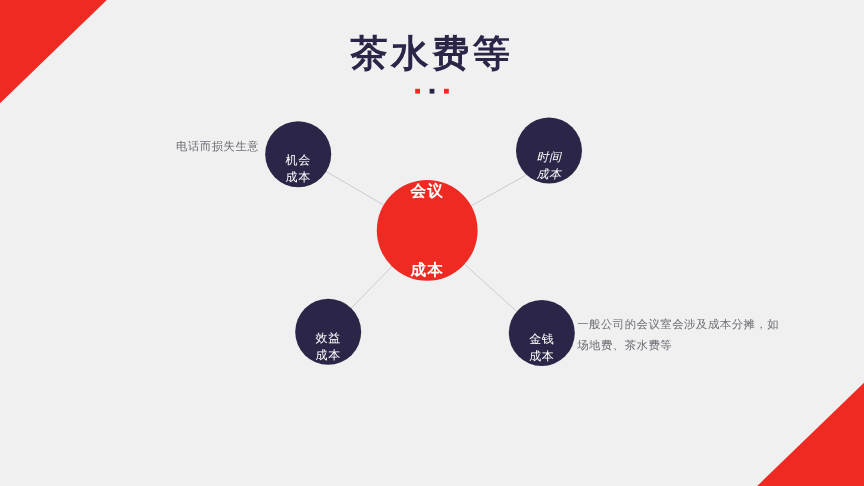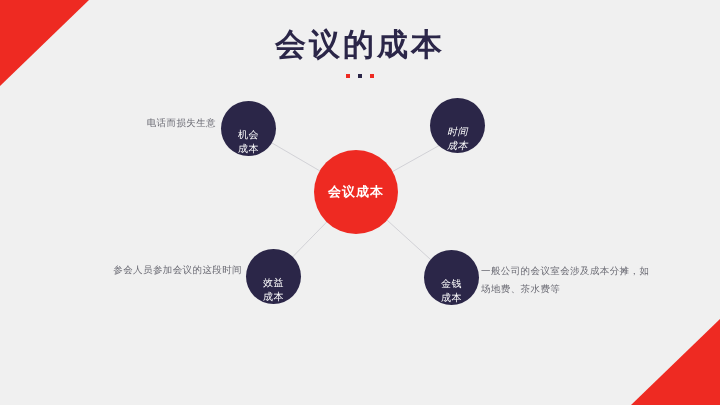--- a/index.html
+++ b/index.html
@@ -87,23 +87,23 @@
   .hub {
     position: absolute;
     left: 314px;
     top: 150px;
     width: 84px;
     height: 84px;
     border-radius: 50%;
     background: #ee2a22;
     color: #ffffff;
     display: flex;
-    flex-direction: row;
+    flex-direction: column;
     align-items: center;
-    justify-content: center;
+    justify-content: space-between;
     font-size: 13px;
     font-weight: bold;
     line-height: 1.35;
     letter-spacing: 1px;
   }
 
   .node {
     position: absolute;
     width: 55px;
     height: 55px;
@@ -139,21 +139,21 @@
   .desc-money       { left: 481px; top: 262px; width: 190px; }
 </style>
 </head>
 <body>
 
 <div id="slide">
 
   <div class="corner-tri corner-tl"></div>
   <div class="corner-tri corner-br"></div>
 
-  <div class="title">会议的成本</div>
+  <div class="title">茶水费等</div>
   <div class="title-dots">
     <span class="dot-red"></span>
     <span class="dot-navy"></span>
     <span class="dot-red"></span>
   </div>
 
   <div class="diagram">
 
     <svg class="connectors" viewBox="0 0 720 405">
       <line x1="356" y1="192" x2="248" y2="129" stroke="#c9c9cf" stroke-width="0.8"></line>
@@ -178,21 +178,20 @@
     <div class="node node-time">
       <span>时间</span>
       <span>成本</span>
     </div>
 
     <div class="node node-benefit">
       <span>效益</span>
       <span>成本</span>
     </div>
     <div class="desc desc-right desc-benefit">
-      <div>参会人员参加会议的这段时间</div>
     </div>
 
     <div class="node node-money">
       <span>金钱</span>
       <span>成本</span>
     </div>
     <div class="desc desc-left desc-money">
       <div>一般公司的会议室会涉及成本分摊，如</div>
       <div>场地费、茶水费等</div>
     </div>

